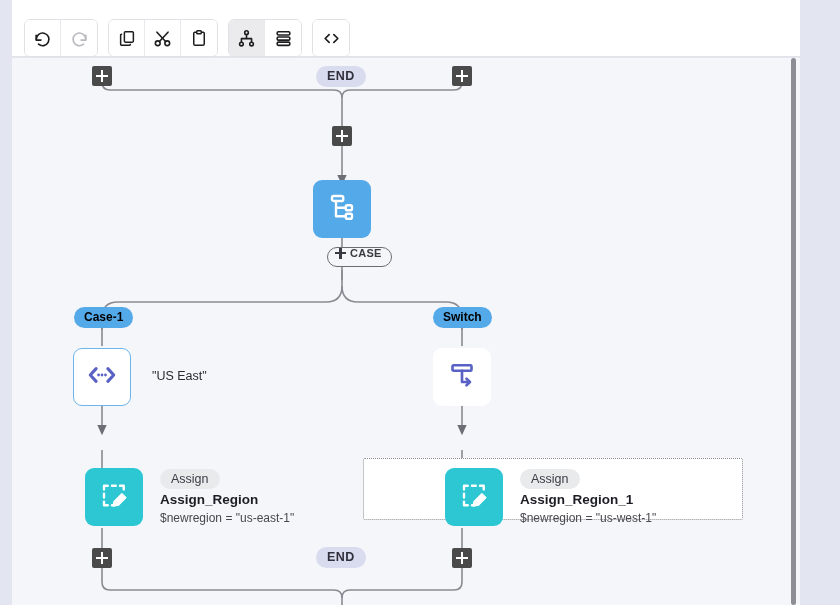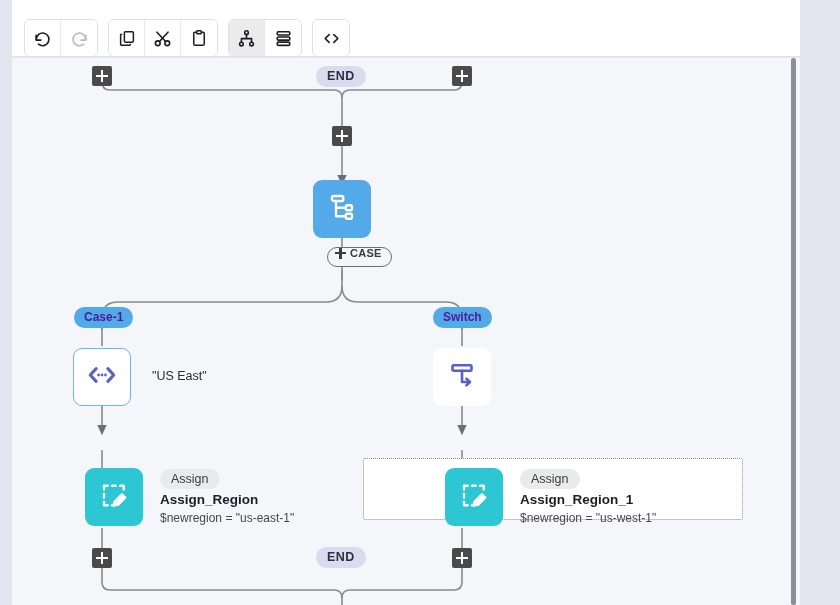--- a/index.html
+++ b/index.html
@@ -122,21 +122,21 @@
     font-weight: 700;
     letter-spacing: .4px;
     padding: 4px 11px;
     border-radius: 11px;
     line-height: 13px;
   }
 
   .case-badge {
     position: absolute;
     background: #54a9e8;
-    color: #4c1d95;
+    color: #000000;
     font-size: 12px;
     font-weight: 700;
     padding: 4px 10px;
     border-radius: 11px;
     line-height: 13px;
     cursor: pointer;
   }
 
   .case-add {
     position: absolute;

